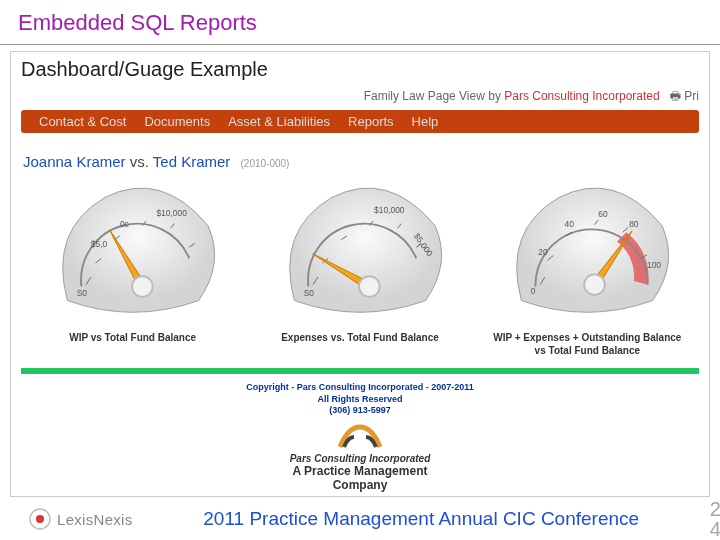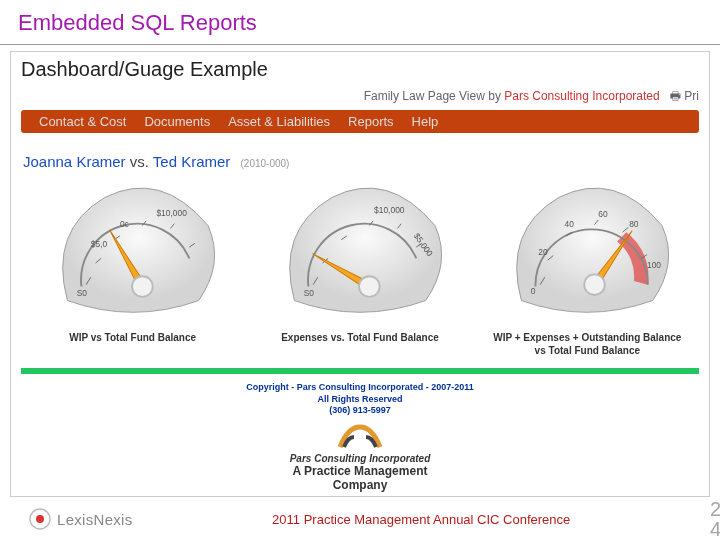--- a/index.html
+++ b/index.html
@@ -21,21 +21,21 @@
   .g .cap{font-size:10px;font-weight:700;color:#333;margin-top:4px;line-height:1.25;min-height:26px}
   .copyblock{border-top:6px solid #22c55e;margin:6px 10px 0 10px;padding:8px 0 4px 0;text-align:center;font-size:9px}
   .copyblock .cp{color:#03319a;font-weight:600;line-height:1.3}
   .logo{margin:6px auto 0 auto;width:150px}
   .logo svg{display:block;margin:0 auto}
   .logo .ln1{font-size:10px;font-weight:700;font-style:italic;color:#333;text-align:center;margin-top:2px}
   .logo .ln2{font-size:12px;font-weight:700;color:#333;text-align:center}
   .foot{position:absolute;left:15px;bottom:0;width:720px;height:42px;display:flex;align-items:center;justify-content:space-between;padding:0 14px;box-sizing:border-box;background:#fff}
   .lexis{display:flex;align-items:center;gap:6px;color:#888}
   .lexis .t{font-size:15px;letter-spacing:.3px}
-  .confline{font-size:13px;color:#b91c1c}
+  .confline{font-size:19px;color:#1d4ed8}
   .pagenum{font-size:20px;color:#a6a6a6;line-height:1;text-align:center}
 </style>
 </head>
 <body>
 
 <div class="slide" data-name="slide">
 
   <div class="head" data-name="slide-title">Embedded SQL Reports</div>
   <div class="rule" data-name="divider"></div>
 

